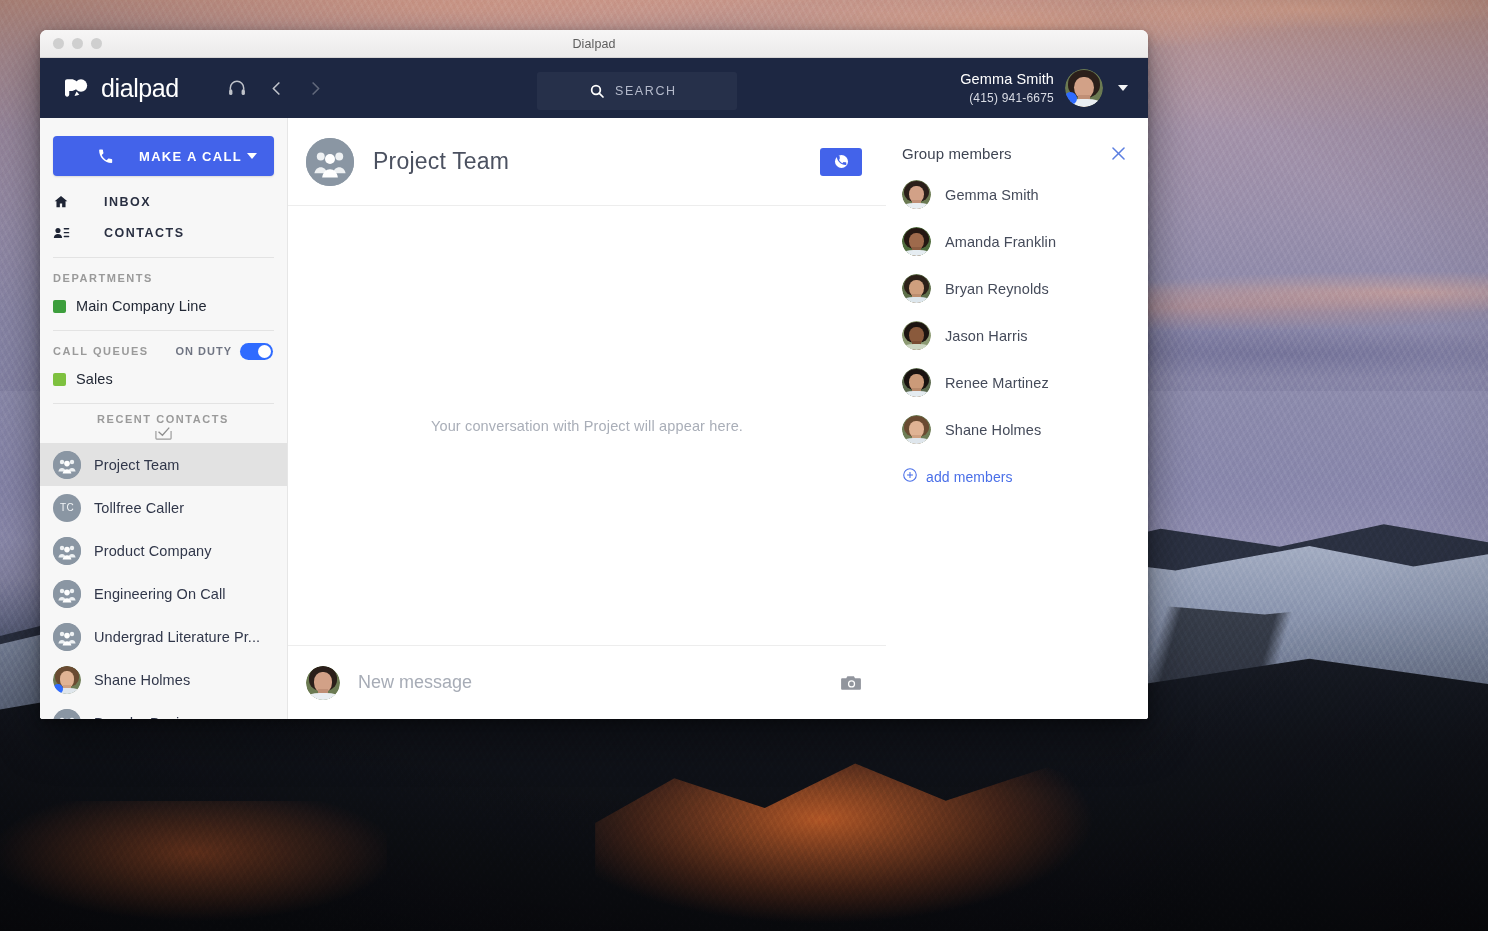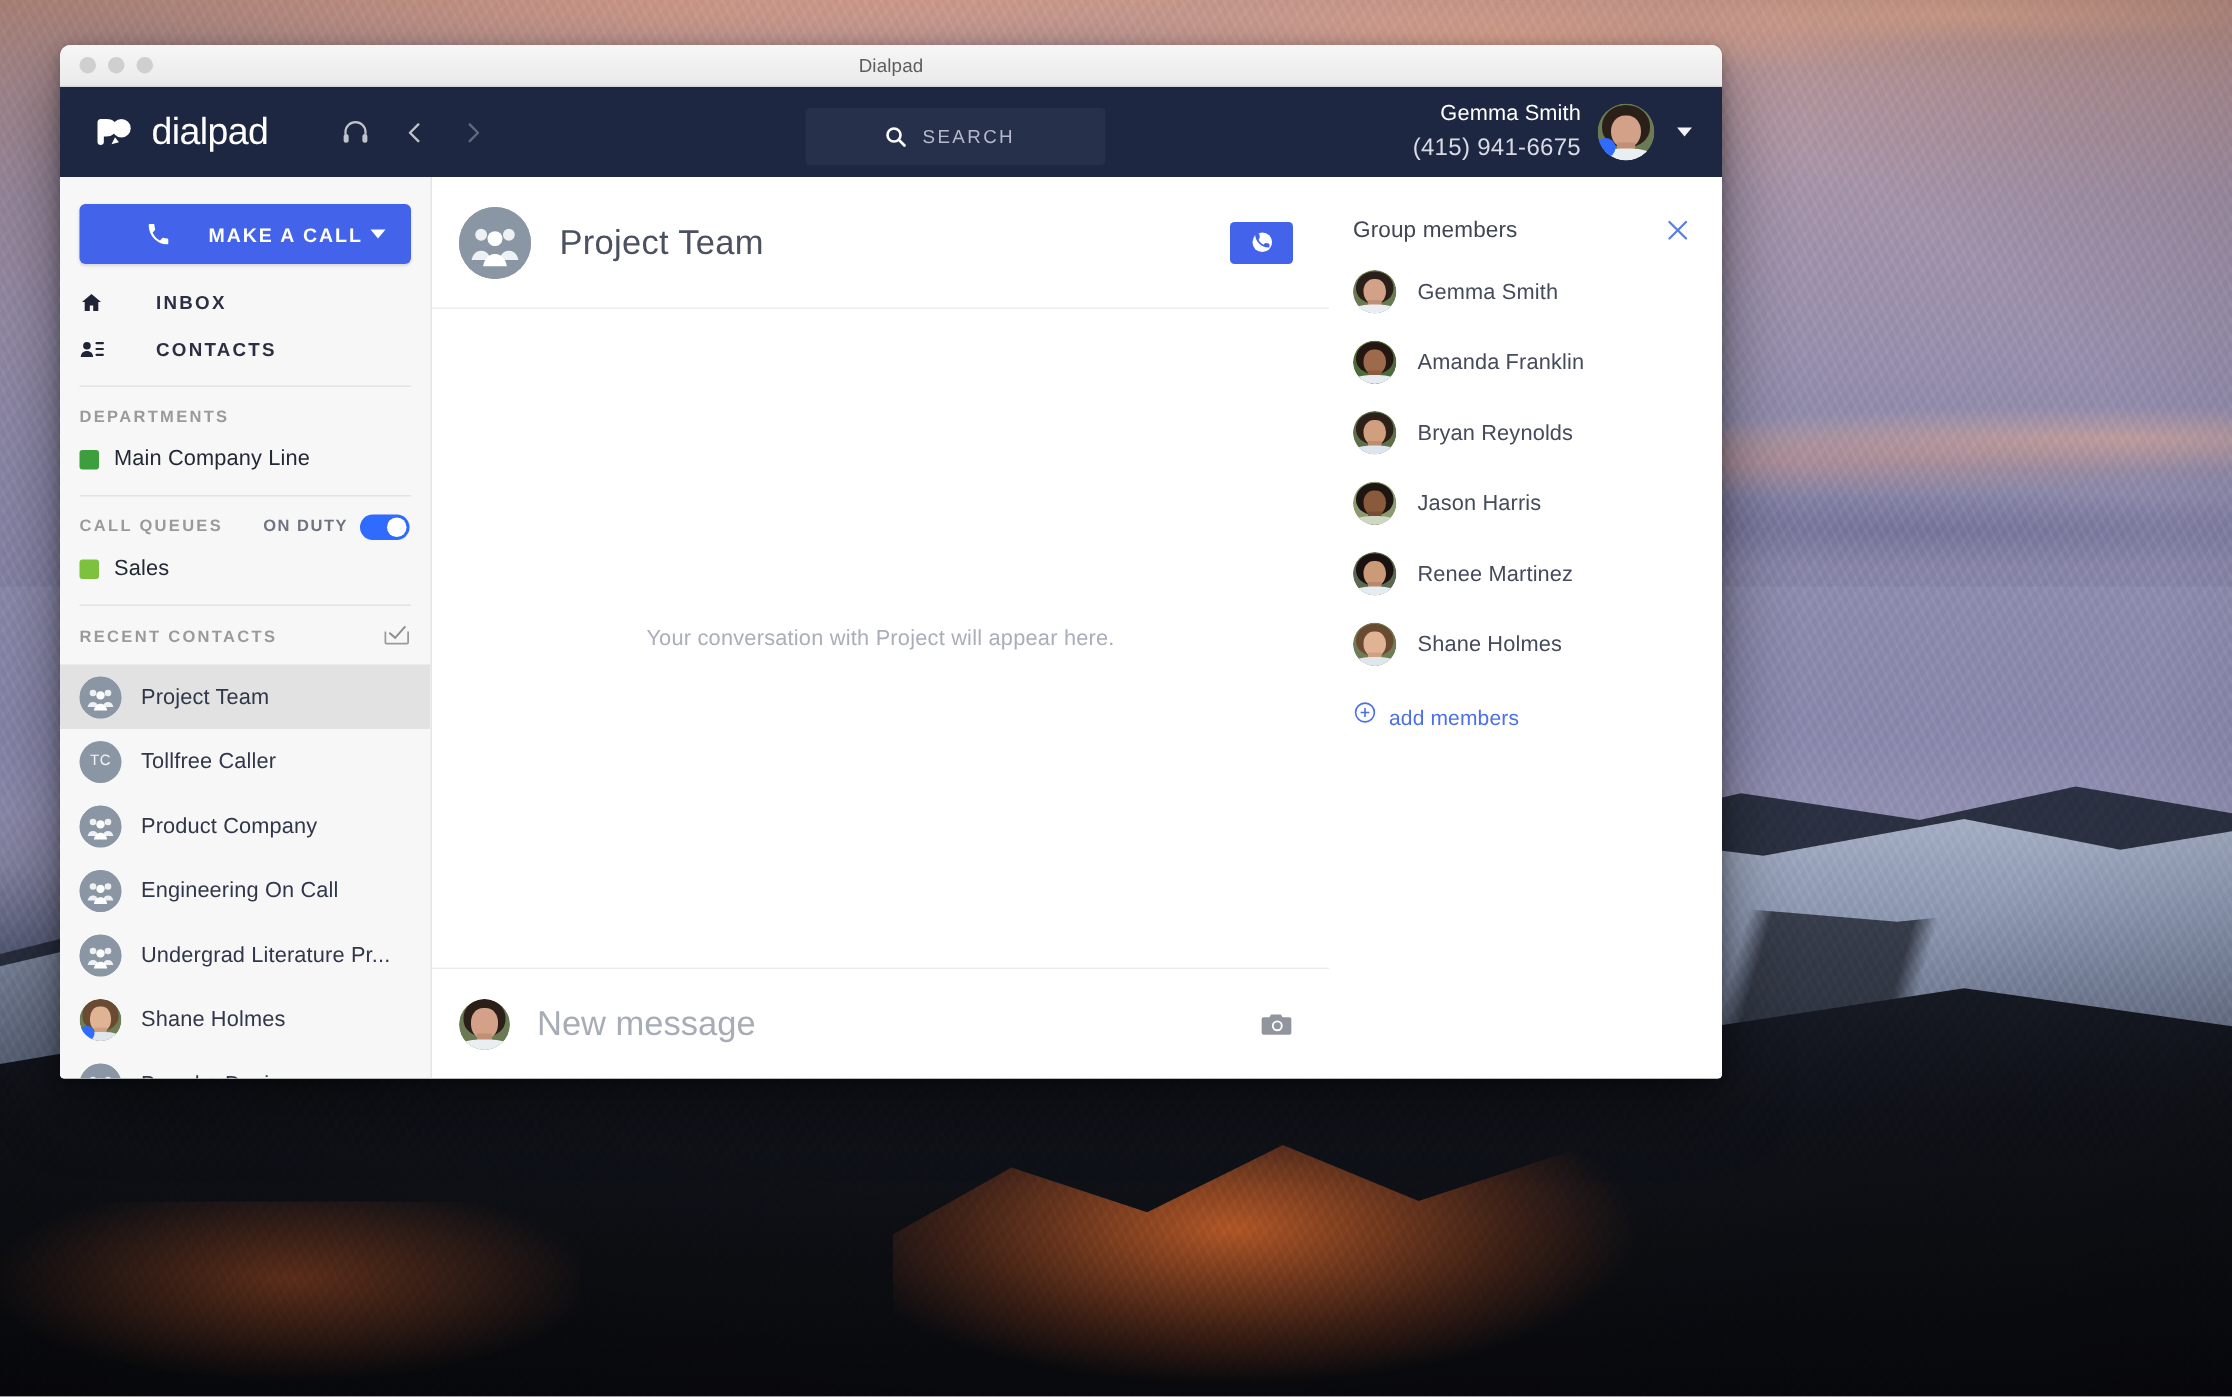--- a/index.html
+++ b/index.html
@@ -190,21 +190,21 @@
     font-size: 12.5px; letter-spacing: 1.6px; color: #b4bacb;
     padding-left: 26px;
   }
 
   .profile {
     position: absolute; right: 20px; top: 0; height: 60px;
     display: flex; align-items: center; gap: 11px;
   }
   .profile-text { text-align: right; line-height: 1.45; }
   .profile-name { font-size: 14.5px; color: #fff; letter-spacing: .1px; }
-  .profile-phone { font-size: 16px; color: #d8dbe4; letter-spacing: .2px; }
+  .profile-phone { font-size: 12px; color: #d8dbe4; letter-spacing: .2px; }
   .profile-avatar {
     position: relative; width: 38px; height: 38px; border-radius: 50%;
     overflow: hidden; flex: 0 0 38px;
   }
   .presence-dot {
     position: absolute; left: -1px; bottom: 2px;
     width: 13px; height: 13px; border-radius: 50%;
     background: #2f6bff; z-index: 3;
   }
   .caret-down {
@@ -272,21 +272,21 @@
 
   .dept-row {
     height: 30px; display: flex; align-items: center;
     padding-left: 13px; margin-top: 2px; cursor: pointer;
   }
   .sq { width: 13px; height: 13px; border-radius: 2px; display: block; }
   .dept-name { font-size: 14.5px; color: #222835; margin-left: 10px; letter-spacing: .1px; }
 
   .recent-head {
     display: flex; align-items: center; justify-content: space-between;
-    padding: 0 14px 0 13px; height: 24px;
+    padding: 0 14px 0 13px; height: 24px; flex-direction: column;
   }
 
   .contact-list { margin-top: 6px; }
   .contact-row {
     height: 43px; display: flex; align-items: center;
     padding-left: 13px; cursor: pointer;
   }
   .contact-row.active { background: #e2e2e2; }
   .av { width: 28px; height: 28px; border-radius: 50%; flex: 0 0 28px;
         position: relative; overflow: hidden; }
@@ -329,21 +329,21 @@
     height: 74px; flex: 0 0 74px;
     border-top: 1px solid #ededed;
     display: flex; align-items: center;
     padding: 0 24px 0 18px;
   }
   .composer-av { width: 34px; height: 34px; border-radius: 50%; overflow: hidden;
                  flex: 0 0 34px; position: relative; }
   .composer-input {
     flex: 1; border: 0; outline: 0; background: transparent;
     font-family: "Liberation Sans", sans-serif;
-    font-size: 23px; color: #52586a; margin-left: 18px;
+    font-size: 18px; color: #52586a; margin-left: 18px;
   }
   .composer-input::placeholder { color: #a7acb6; }
   .cam-btn { cursor: pointer; opacity: .75; display: flex; }
 
   
   .members {
     width: 262px; flex: 0 0 262px;
     background: #fff;
     padding: 26px 20px 0 16px;
     position: relative;

